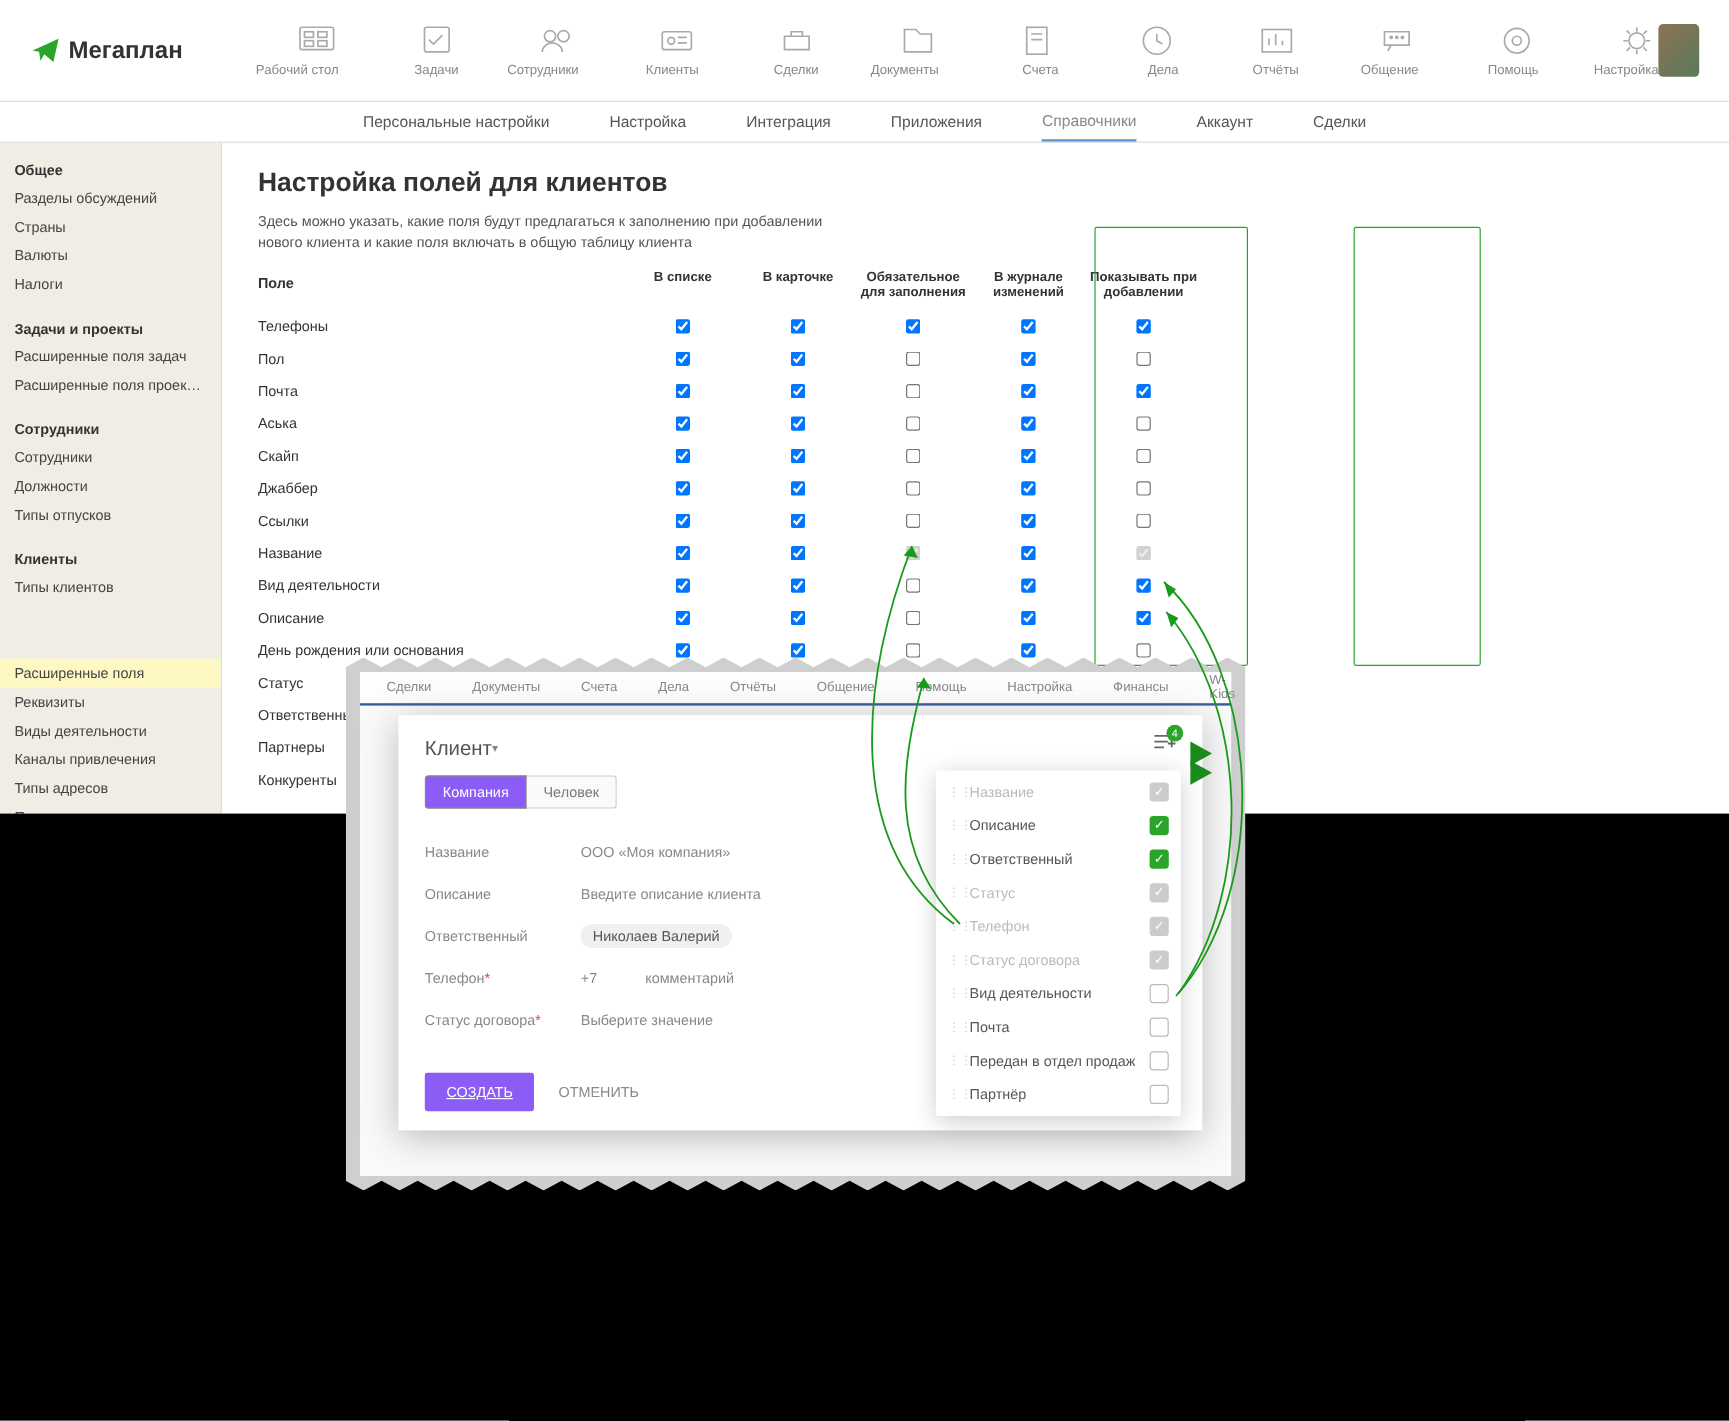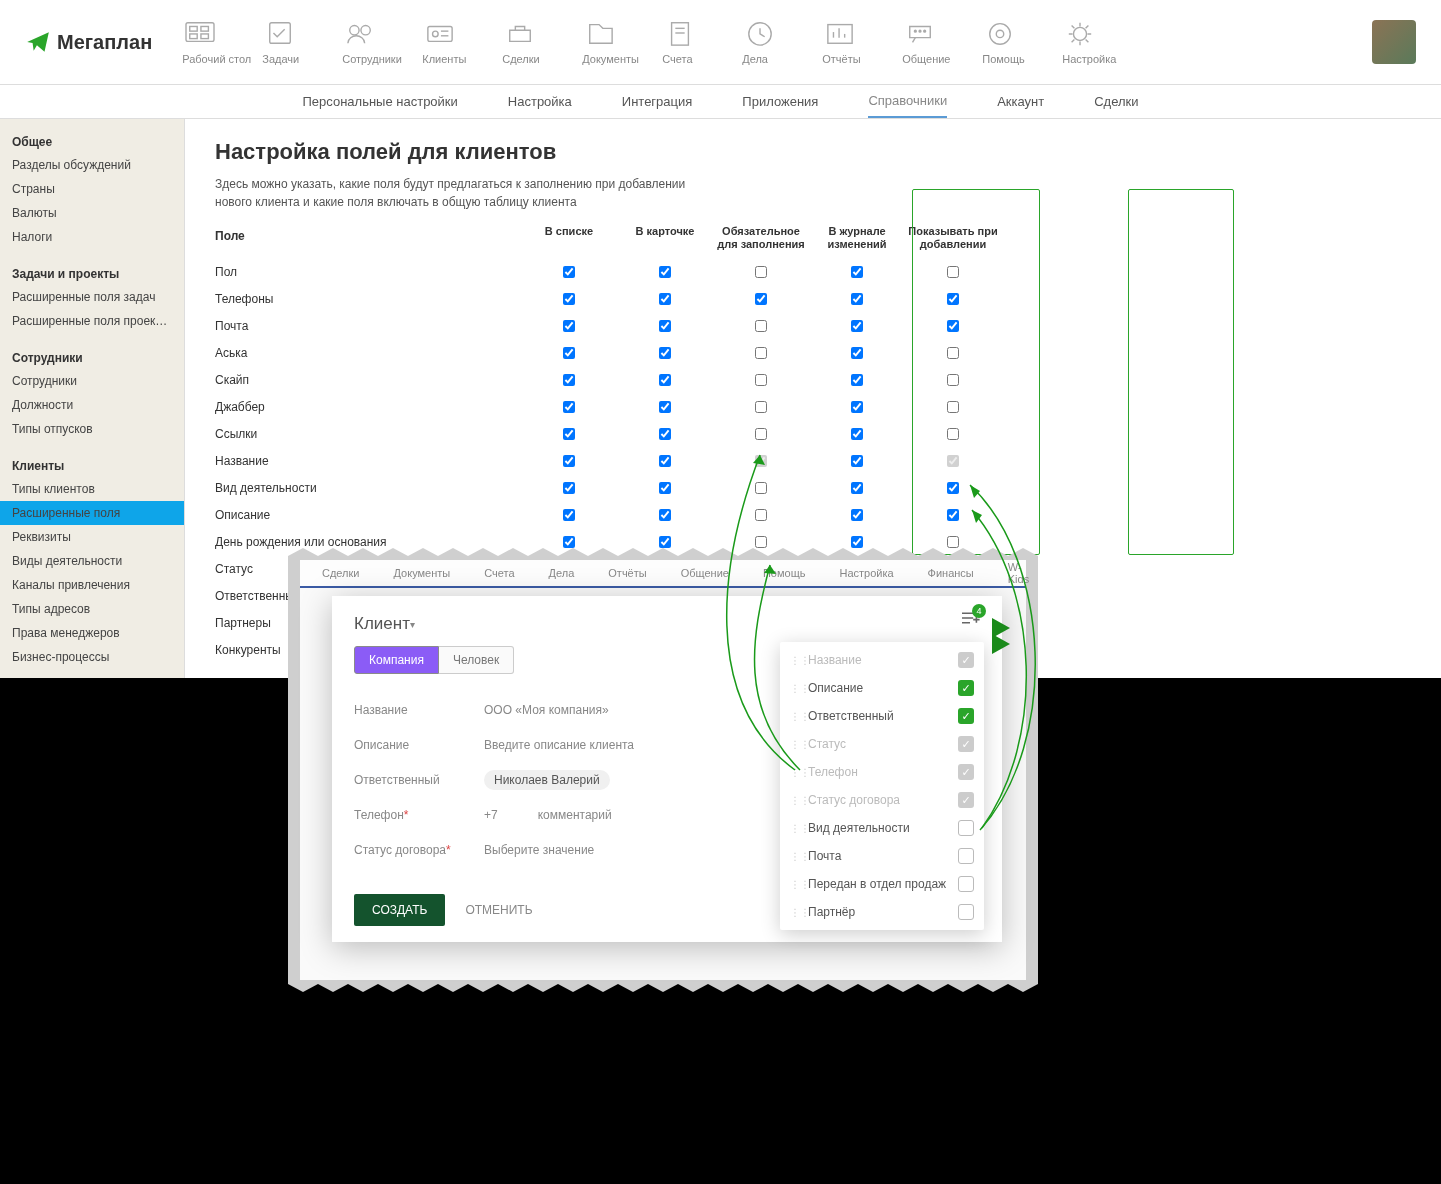--- a/index.html
+++ b/index.html
@@ -2,32 +2,32 @@
 <html><head>
 <meta charset="utf-8">
 <style>
 *{box-sizing:border-box;margin:0;padding:0;}
 body{font-family:Arial,Helvetica,sans-serif;font-size:13px;color:#333;background:#fff;overflow:hidden;width:1441px;height:1184px;position:relative;}
 .top-header{height:85px;background:#fff;border-bottom:1px solid #ddd;display:flex;align-items:center;padding:0 25px;}
 .logo{display:flex;align-items:center;gap:6px;margin-right:30px;}
 .logo-icon{width:26px;height:26px;}
 .logo-text{font-size:20px;font-weight:600;color:#333;}
 .main-nav{display:flex;gap:0;flex:1;}
-.nav-item{display:flex;flex-direction:column;align-items:flex-start;gap:6px;width:80px;cursor:pointer;}
+.nav-item{display:flex;flex-direction:column;align-items:flex-end;gap:6px;width:80px;cursor:pointer;margin-left:20px;}
 .nav-icon{width:36px;height:28px;display:flex;align-items:center;justify-content:center;}
 .nav-label{font-size:11px;color:#888;}
 .avatar{width:44px;height:44px;border-radius:4px;background:linear-gradient(135deg,#8b7355,#5a7a5a);}
 .sub-nav{height:34px;background:#fff;border-bottom:1px solid #ddd;display:flex;align-items:center;justify-content:center;gap:50px;}
 .sub-nav-item{font-size:13px;color:#555;cursor:pointer;padding:8px 0;}
 .sub-nav-item.active{color:#888;border-bottom:2px solid #5b9bd5;}
 .body-wrap{display:flex;height:calc(100% - 119px - 36px);}
 .sidebar{width:185px;background:#f0ede4;border-right:1px solid #ddd;padding:12px 0;overflow-y:auto;}
 .sb-group-title{font-size:12px;font-weight:700;color:#333;padding:4px 12px;}
 .sb-item{font-size:12px;color:#444;padding:5px 12px;cursor:pointer;white-space:nowrap;overflow:hidden;text-overflow:ellipsis;}
-.sb-item.active{background:#0ea5e9;}
+.sb-item.active{background:#fef9c3;margin-top:48px;}
 .sb-spacer{height:14px;}
 .content{flex:1;padding:20px 30px;overflow:hidden;position:relative;}
 .page-title{font-size:22px;font-weight:700;margin-bottom:10px;}
 .page-desc{font-size:12px;color:#555;line-height:1.5;max-width:500px;margin-bottom:14px;}
 .fields-table{width:800px;}
 .ft-row{display:flex;align-items:flex-start;height:27px;}
 .ft-row.header{height:36px;align-items:flex-start;}
 .ft-col-name{width:306px;font-size:12px;color:#333;padding-top:4px;}
 .ft-row.header .ft-col-name{font-weight:700;}
 .ft-col-cb{width:96px;text-align:center;font-size:11px;font-weight:700;line-height:1.2;}
@@ -50,21 +50,21 @@
 .pill{padding:6px 14px;font-size:12px;border:1px solid #ccc;cursor:pointer;background:#fafafa;color:#777;}
 .pill:first-child{border-radius:3px 0 0 3px;}
 .pill:last-child{border-radius:0 3px 3px 0;border-left:none;}
 .pill.active{background:#8b5cf6;color:#fff;border-color:#8a8a8a;}
 .form-row{display:flex;align-items:center;height:35px;font-size:12px;}
 .form-label{width:130px;color:#888;}
 .form-label .req{color:#d44;}
 .form-value{color:#888;}
 .form-value.chip{background:#f0f0f0;border-radius:12px;padding:3px 10px;color:#555;}
 .card-actions{position:absolute;bottom:16px;left:22px;display:flex;gap:20px;align-items:center;}
-.btn-primary{background:#14532d;color:#fff;border:none;padding:9px 18px;font-size:12px;border-radius:2px;cursor:pointer;}
+.btn-primary{background:#8b5cf6;color:#fff;border:none;padding:9px 18px;font-size:12px;border-radius:2px;cursor:pointer;text-decoration:underline;}
 .btn-link{background:none;border:none;color:#888;font-size:12px;cursor:pointer;}
 .import-link{position:absolute;bottom:20px;right:22px;font-size:11px;color:#666;display:flex;align-items:center;gap:6px;}
 .add-icon{position:absolute;top:14px;right:22px;}
 .add-icon .nb{position:absolute;top:-6px;right:-6px;background:#2aa52a;color:#fff;border-radius:50%;width:14px;height:14px;font-size:9px;display:flex;align-items:center;justify-content:center;}
 .popup{position:absolute;left:780px;top:642px;width:204px;background:#fff;box-shadow:0 4px 20px rgba(0,0,0,0.2);border-radius:2px;padding:4px 0;}
 .popup-row{display:flex;align-items:center;height:28px;padding:0 10px;font-size:12px;color:#555;}
 .popup-row.disabled{color:#bbb;}
 .pr-drag{width:12px;color:#ccc;font-size:10px;}
 .pr-label{flex:1;padding-left:6px;}
 .pr-cb{width:16px;height:16px;border-radius:3px;display:inline-block;}
@@ -257,34 +257,34 @@
     <div class="fields-table" id="fields-table">
         <div class="ft-row header">
           <div class="ft-col-name">Поле</div>
           <div class="ft-col-cb">В списке</div>
           <div class="ft-col-cb">В карточке</div>
           <div class="ft-col-cb">Обязательное для заполнения</div>
           <div class="ft-col-cb">В журнале изменений</div>
           <div class="ft-col-cb">Показывать при добавлении</div>
         </div>
         <div class="ft-row">
+          <div class="ft-col-name">Телефоны</div>
+          <div class="ft-col-cb"><input type="checkbox" checked="" style=""></div>
+          <div class="ft-col-cb"><input type="checkbox" checked="" style=""></div>
+          <div class="ft-col-cb"><input type="checkbox" checked="" style=""></div>
+          <div class="ft-col-cb"><input type="checkbox" checked="" style=""></div>
+          <div class="ft-col-cb"><input type="checkbox" checked="" style=""></div>
+        </div>
+        <div class="ft-row">
           <div class="ft-col-name">Пол</div>
           <div class="ft-col-cb"><input type="checkbox" checked="" style=""></div>
           <div class="ft-col-cb"><input type="checkbox" checked="" style=""></div>
           <div class="ft-col-cb"><input type="checkbox" style=""></div>
           <div class="ft-col-cb"><input type="checkbox" checked="" style=""></div>
           <div class="ft-col-cb"><input type="checkbox" style=""></div>
-        </div>
-        <div class="ft-row">
-          <div class="ft-col-name">Телефоны</div>
-          <div class="ft-col-cb"><input type="checkbox" checked="" style=""></div>
-          <div class="ft-col-cb"><input type="checkbox" checked="" style=""></div>
-          <div class="ft-col-cb"><input type="checkbox" checked="" style=""></div>
-          <div class="ft-col-cb"><input type="checkbox" checked="" style=""></div>
-          <div class="ft-col-cb"><input type="checkbox" checked="" style=""></div>
         </div>
         <div class="ft-row">
           <div class="ft-col-name">Почта</div>
           <div class="ft-col-cb"><input type="checkbox" checked="" style=""></div>
           <div class="ft-col-cb"><input type="checkbox" checked="" style=""></div>
           <div class="ft-col-cb"><input type="checkbox" style=""></div>
           <div class="ft-col-cb"><input type="checkbox" checked="" style=""></div>
           <div class="ft-col-cb"><input type="checkbox" checked="" style=""></div>
         </div>
         <div class="ft-row">

